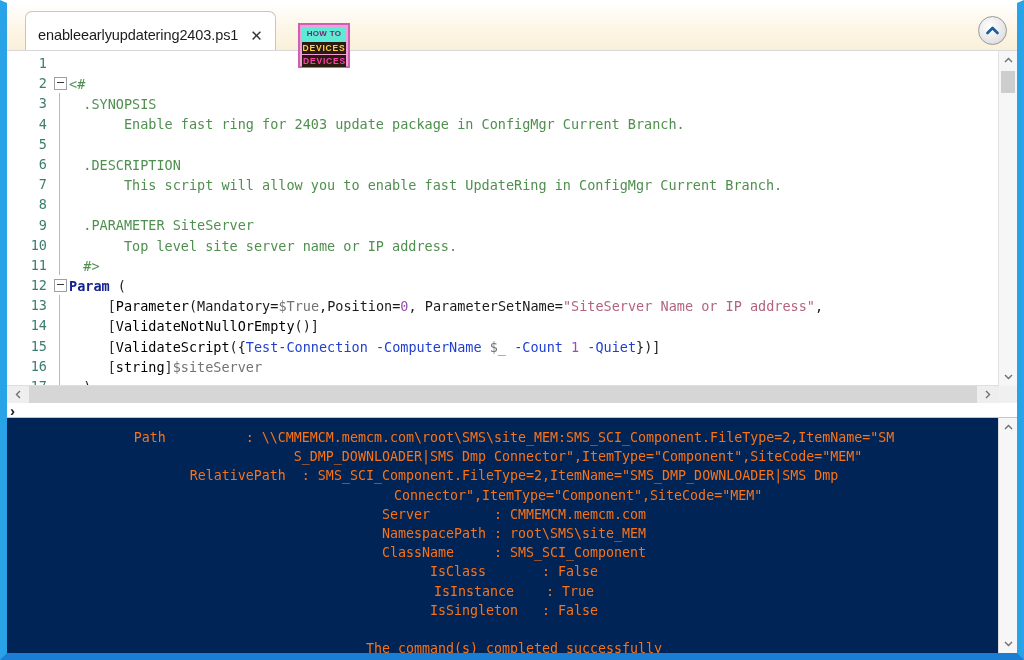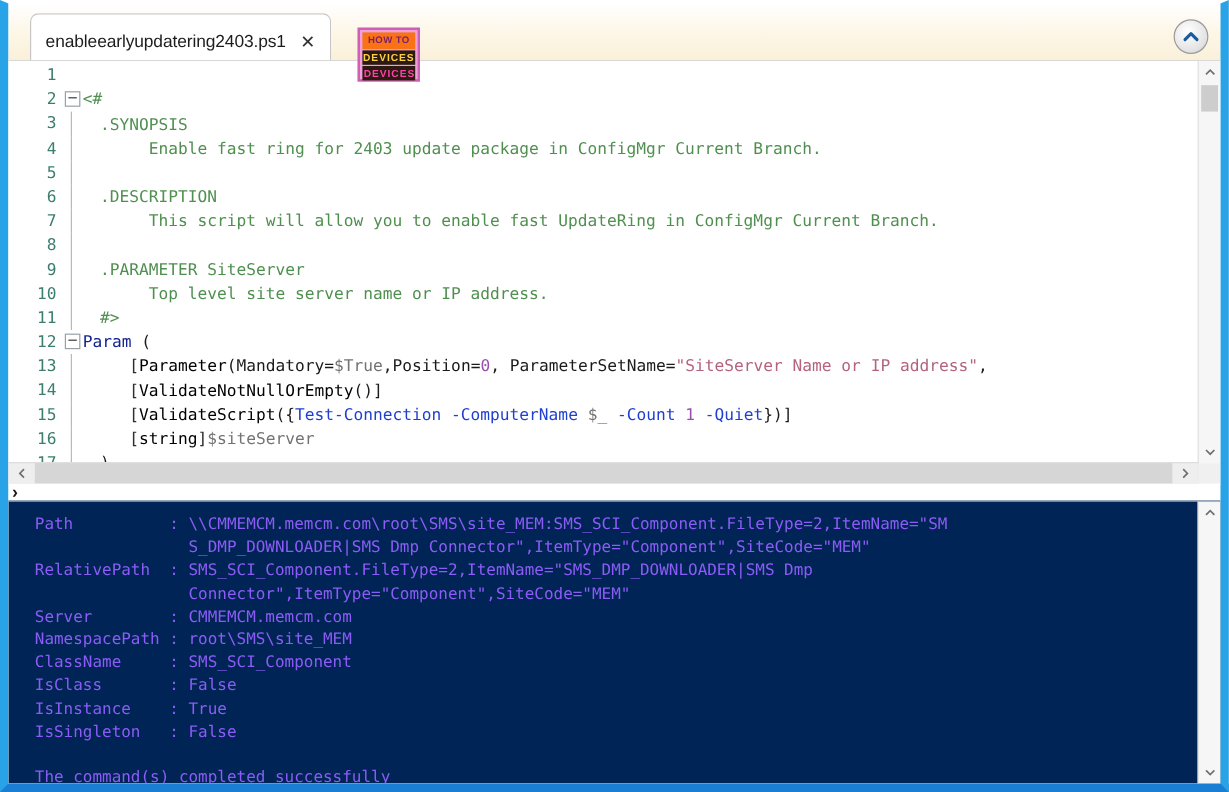--- a/index.html
+++ b/index.html
@@ -75,21 +75,21 @@
     top: 20px;
     width: 52px;
     height: 45px;
     background: #f0a0d8;
     border: 2px solid #cf5fb4;
     box-sizing: border-box;
     padding: 2px;
     z-index: 6;
   }
   #logo-top {
-    background: #f97316;
+    background: #5eead4;
     color: #7d1d6b;
     font-size: 8px;
     font-weight: bold;
     text-align: center;
     letter-spacing: 0.3px;
     line-height: 13px;
     height: 14px;
     overflow: hidden;
   }
   #logo-mid, #logo-bot {
@@ -185,21 +185,21 @@
     left: 52px;
     top: 0;
     bottom: 0;
     width: 1px;
     background: #b9b9b9;
   }
   .txt { display: inline-block; vertical-align: middle; }
 
   
   .c-comment  { color: #4f8f4f; }
-  .c-keyword  { color: #12228e; }
+  .c-keyword  { color: #12228e; font-weight: bold; }
   .c-attr     { color: #000000; }
   .c-cmdlet   { color: #1f3fd0; text-align: right; }
   .c-string   { color: #b3637b; }
   .c-var      { color: #737373; }
   .c-num      { color: #9a4fb0; }
   .c-op       { color: #2d2d2d; }
   .c-plain    { color: #1a1a1a; }
 
   
   .sb-v {
@@ -276,24 +276,25 @@
     border-top: 1px solid #b9c6d6;
   }
   #console-text {
     position: absolute;
     left: 0; top: 0;
     right: 18px; bottom: 0;
     overflow: hidden;
     font-family: "DejaVu Sans Mono", "Liberation Mono", monospace;
     font-size: 13.3px;
     line-height: 19.2px;
-    color: #8b5cf6;
+    color: #f97316;
     white-space: pre;
     padding: 10px 0 0 22px;
     box-sizing: border-box;
+    text-align: center;
   }
   #console-sb {
     position: absolute;
     top: 0; right: 0; bottom: 0;
     width: 18px;
     background: #f6f6f6;
     border-left: 1px solid #dcdcdc;
   }
   #console-sb .arrow-up {
     position: absolute; top: 0; left: 0;

